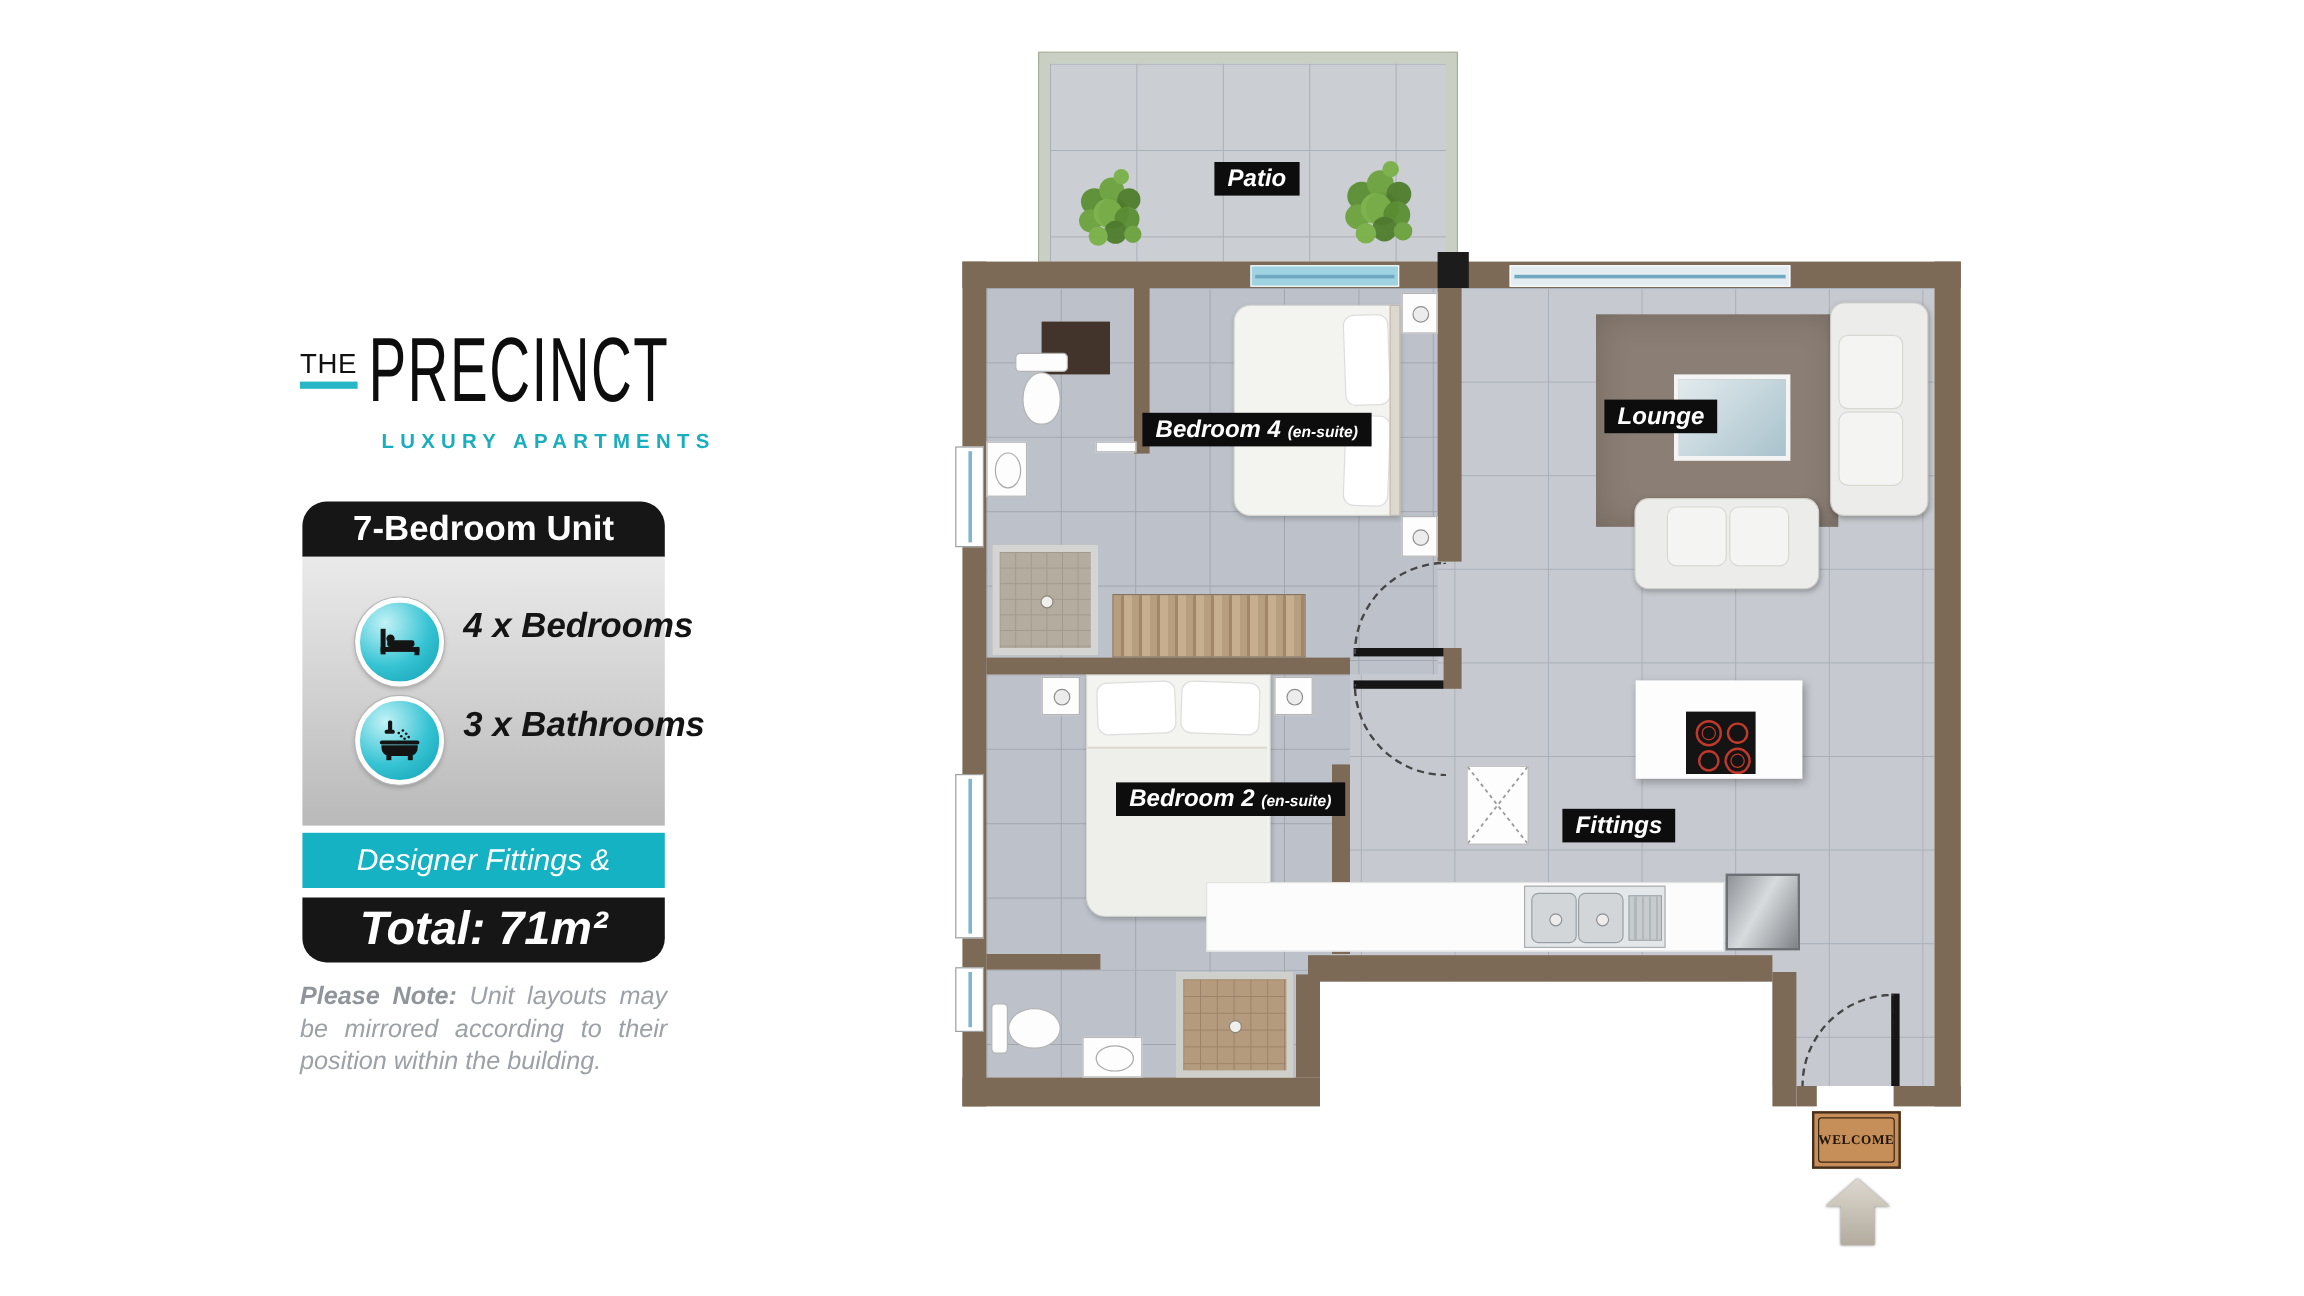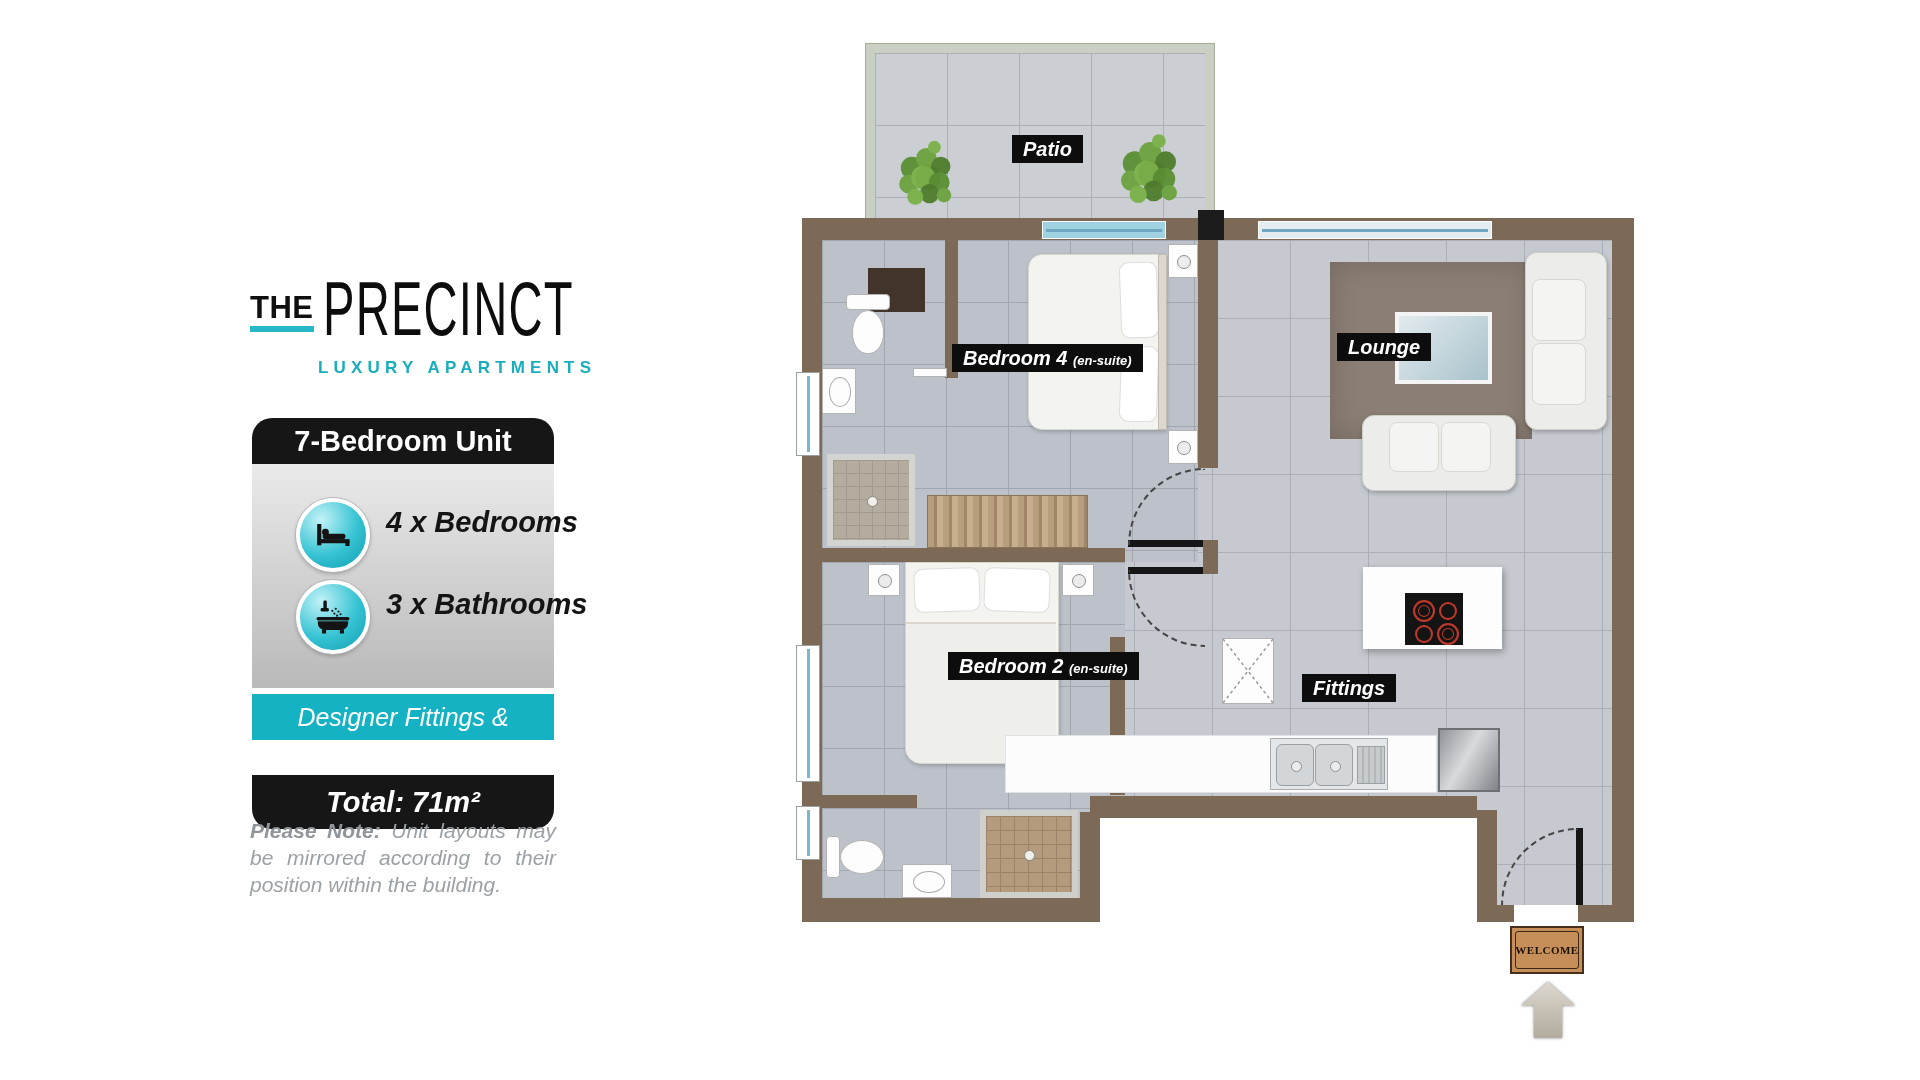--- a/index.html
+++ b/index.html
@@ -2,38 +2,38 @@
 <html><head>
 <meta charset="utf-8">
 <style>
   html,body{margin:0;padding:0;background:#fff;}
   #stage{position:relative;width:1920px;height:1080px;background:#ffffff;overflow:hidden;
          font-family:"Liberation Sans","DejaVu Sans",sans-serif;}
   .abs{position:absolute;}
   
   .logo-row{left:250px;top:276px;display:flex;align-items:flex-start;}
   .logo-the{display:flex;flex-direction:column;margin-top:16px;margin-right:9px;}
-  .logo-the-word{font-size:31px;font-weight:bold;color:#101010;letter-spacing:.5px;line-height:1;}
+  .logo-the-word{font-size:23px;font-weight:normal;color:#101010;letter-spacing:.5px;line-height:1;}
   .logo-the-bar{height:6px;background:#27b7c6;margin-top:3px;}
   .logo-name{font-size:76px;font-weight:400;color:#0d0d0d;line-height:.88;letter-spacing:2px;
              display:inline-block;transform:scaleX(.62);transform-origin:left top;}
   .logo-tagline{left:318px;top:358px;font-size:17px;font-weight:bold;color:#19aebd;letter-spacing:5.2px;white-space:nowrap;}
   .card{left:252px;top:418px;width:302px;}
   .card-header{left:0;top:0;width:302px;height:46px;background:#161616;border-radius:20px 20px 0 0;
                color:#fff;font-size:29px;font-weight:bold;text-align:center;line-height:47px;}
   .card-body{left:0;top:46px;width:302px;height:224px;background:linear-gradient(#eaeaea,#b9b9b9);}
   .feat-circle{width:74px;height:74px;border-radius:50%;
      background:radial-gradient(circle at 32% 26%,#c2f2f7,#36c3d3 55%,#0e9fb2 100%);
      border:4px solid #fff;box-sizing:border-box;box-shadow:0 0 0 1px #b5b5b5,0 2px 4px rgba(0,0,0,.25);
      display:flex;align-items:center;justify-content:center;}
   .feat-label{font-size:29px;font-weight:bold;font-style:italic;color:#141414;white-space:nowrap;}
   .card-banner{left:0;top:276px;width:302px;height:46px;background:#14b2c3;color:#fff;
                font-size:25px;font-style:italic;text-align:center;line-height:46px;}
   .card-total{left:0;top:330px;width:302px;height:54px;background:#161616;border-radius:0 0 20px 20px;
-              color:#fff;font-size:29px;font-weight:bold;font-style:italic;text-align:center;line-height:54px;margin-top:27px;}
+              color:#fff;font-size:39px;font-weight:bold;font-style:italic;text-align:center;line-height:54px;}
   .note{left:250px;top:818px;width:306px;font-size:21px;font-style:italic;color:#9ba1a6;
         line-height:1.28;text-align:justify;}
   .note b{color:#8f959a;}
   
   .tiles{background-color:#c6cad0;background-image:
       linear-gradient(#abafb7 1px,transparent 1px),linear-gradient(90deg,#abafb7 1px,transparent 1px);
       background-size:78px 78px;}
   .tiles-dark{background-color:#bdc2ca;background-image:
       linear-gradient(#a2a7af 1px,transparent 1px),linear-gradient(90deg,#a2a7af 1px,transparent 1px);
       background-size:62px 62px;}
@@ -279,21 +279,21 @@
     <div class="abs leaf" style="left:326px;top:349px;width:75px;height:7px;"></div>
     <div class="abs arc" style="left:326px;top:250px;width:77px;height:77px;border-top:2px dashed #454545;border-left:2px dashed #454545;border-top-left-radius:100% 100%;"></div>
     <div class="abs arc" style="left:326px;top:352px;width:77px;height:77px;border-bottom:2px dashed #454545;border-left:2px dashed #454545;border-bottom-left-radius:100% 100%;"></div>
     <div class="abs leaf" style="left:774px;top:610px;width:7px;height:77px;"></div>
     <div class="abs arc" style="left:699px;top:610px;width:77px;height:77px;border-top:2px dashed #454545;border-left:2px dashed #454545;border-top-left-radius:100% 100%;"></div>
 
     <div class="abs rlabel" style="left:150px;top:126px;">
       <span>Bedroom 4</span>
       <span class="suffix">(en-suite)</span>
     </div>
-    <div class="abs rlabel" style="left:146px;top:434px;text-align:center;">
+    <div class="abs rlabel" style="left:128px;top:434px;text-align:center;">
       <span>Bedroom 2</span>
       <span class="suffix">(en-suite)</span>
     </div>
     <div class="abs rlabel" style="left:535px;top:115px;">
       <span>Lounge</span>
     </div>
     <div class="abs rlabel" style="left:500px;top:456px;">
       <span>Fittings</span>
     </div>
   </div>

